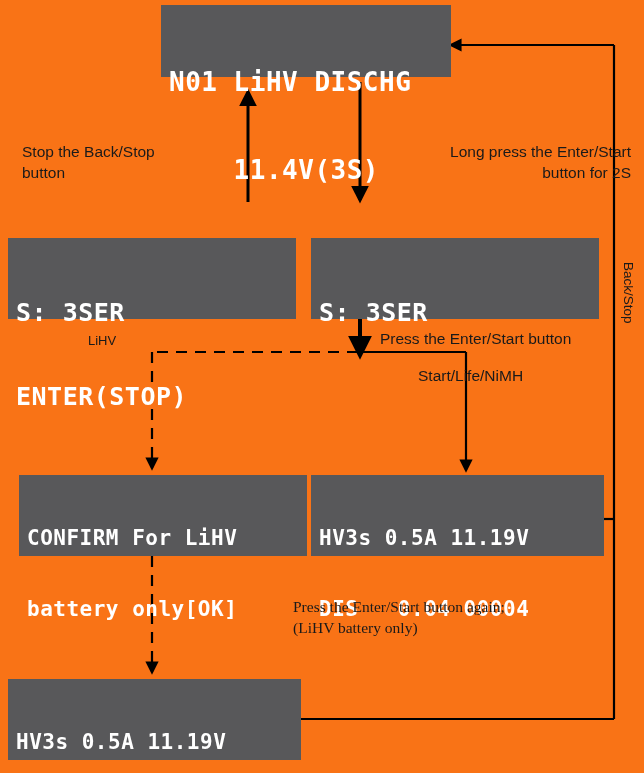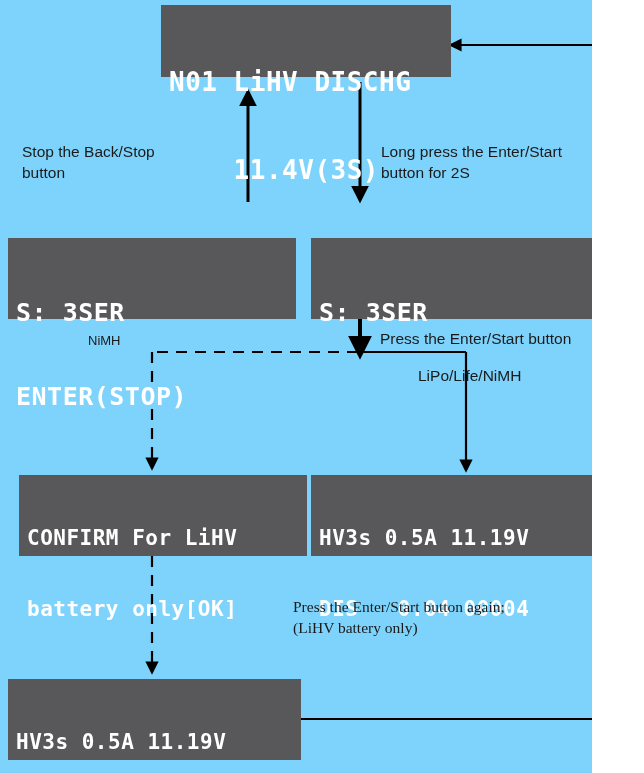--- a/index.html
+++ b/index.html
@@ -6,24 +6,24 @@
     margin: 0;
     padding: 0;
     background: #ffffff;
   }
   body {
     font-family: "Liberation Sans", sans-serif;
     color: #1a1a1a;
   }
   #canvas {
     position: relative;
-    width: 592px;
+    width: 644px;
     height: 773px;
     overflow: hidden;
-    background: #7dd3fc;
+    background: #f97316;
   }
   .lcd {
     position: absolute;
     background: #58585a;
     color: #ffffff;
     font-family: "DejaVu Sans Mono", monospace;
     font-weight: bold;
     letter-spacing: 0.5px;
     box-sizing: border-box;
     padding: 5px 8px 6px 8px;
@@ -124,27 +124,27 @@
   </div>
 
   <div class="lcd small" style="left:8px; top:679px; width:293px; height:81px;">
     <span class="line">HV3s 0.5A 11.19V</span>
     
   </div>
 
   <div class="label" style="left:22px; top:142px; width:190px; white-space:pre-line;">Stop the Back/Stop
 button</div>
 
-  <div class="label" style="left:381px; top:142px; width:250px; white-space:pre-line;">Long press the Enter/Start
+  <div class="label" style="left:381px; top:142px; width:250px; white-space:pre-line;text-align:right;">Long press the Enter/Start
 button for 2S</div>
 
   <div class="label" style="left:380px; top:329px; width:250px;">Press the Enter/Start button</div>
 
-  <div class="label" style="left:418px; top:366px; width:220px;">LiPo/Life/NiMH</div>
+  <div class="label" style="left:418px; top:366px; width:220px;">Start/Life/NiMH</div>
 
-  <div class="label small" style="left:88px; top:332px; width:60px;">NiMH</div>
+  <div class="label small" style="left:88px; top:332px; width:60px;">LiHV</div>
 
   <div class="label" style="left:293px; top:597px; width:310px; white-space:pre-line;font-family:Liberation Serif, serif;">Press the Enter/Start button again;
 (LiHV battery only)</div>
 
   <div class="vert" style="left:620px; top:262px;">Back/Stop</div>
 
 </div>
 
 </body></html>

